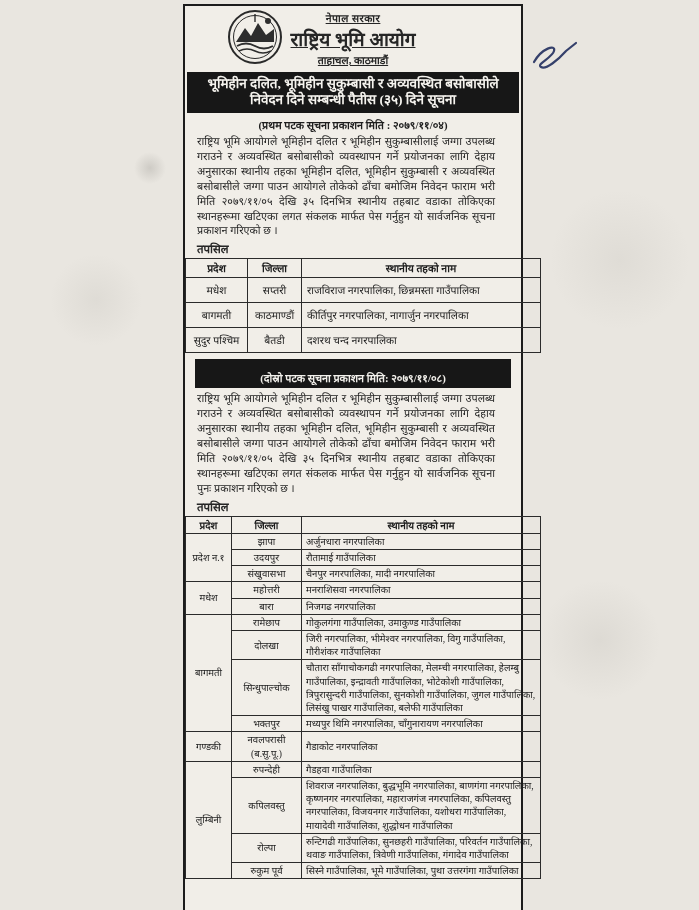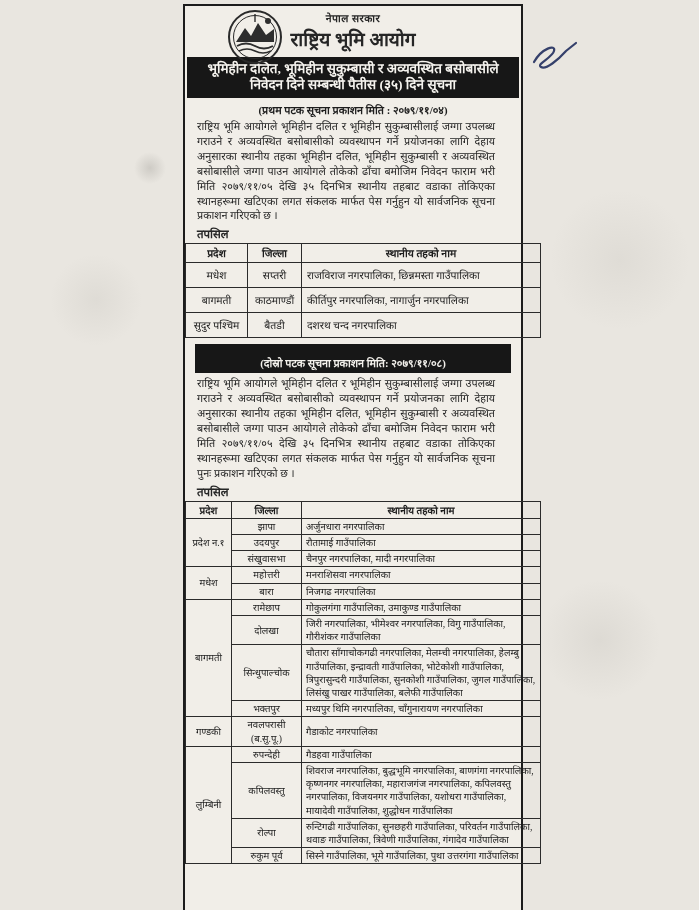--- a/index.html
+++ b/index.html
@@ -17,21 +17,21 @@
       radial-gradient(circle at 600px 640px, rgba(135,132,124,.12) 0, rgba(135,132,124,0) 60px),
       radial-gradient(circle at 360px 880px, rgba(120,118,112,.08) 0, rgba(120,118,112,0) 80px),
       #e9e6e0;
   }
   .doc{
     position:absolute;left:183px;top:4px;width:340px;height:920px;
     box-sizing:border-box;border:2.5px solid #1c1c1c;border-bottom:none;
     background:#f1eee8;color:#262626;
   }
   
-  .doc-header{position:relative;text-align:center;padding:5px 0 2px;}
+  .doc-header{position:relative;text-align:center;padding:5px 0 2px;text-decoration:underline;}
   .emblem{position:absolute;left:38px;top:2px;width:64px;height:58px;}
   .govt-line{font-size:10.5px;font-weight:bold;letter-spacing:.5px;}
   .org-line{font-size:19px;font-weight:bold;margin-top:1px;}
   .addr-line{font-size:10.5px;font-weight:bold;margin-top:1px;}
   
   .title-banner{
     margin:3px 2px 0;background:#171717;color:#f5f3ee;text-align:center;
     font-weight:bold;font-size:13.5px;line-height:16px;padding:4px 6px 5px;
   }
   .pub-line{
@@ -79,20 +79,21 @@
         <circle cx="32" cy="29" r="26" fill="none" stroke="#2a2a2a" stroke-width="2"></circle>
         <circle cx="32" cy="29" r="21.5" fill="none" stroke="#2a2a2a" stroke-width="1"></circle>
         <path d="M13 34 L22 20 L28 28 L35 15 L43 27 L51 21 L51 34 Z" fill="#2d2d2d"></path>
         <path d="M14 38 q9 -5 18 0 q9 5 18 0" fill="none" stroke="#2d2d2d" stroke-width="2"></path>
         <path d="M16 43 q8 -4 16 0 q8 4 16 0" fill="none" stroke="#2d2d2d" stroke-width="1.6"></path>
         <circle cx="45" cy="13" r="3" fill="#2d2d2d"></circle>
         <path d="M32 6 l0 8" stroke="#2d2d2d" stroke-width="1.4"></path>
       </svg>
       <div class="govt-line">नेपाल सरकार</div>
       <div class="org-line">राष्ट्रिय भूमि आयोग</div>
+      <div class="addr-line">ताहाचल, काठमाडौं</div>
     </div>
 
     <div class="title-banner">
       <div>भूमिहीन दलित, भूमिहीन सुकुम्बासी र अव्यवस्थित बसोबासीले</div>
       <div>निवेदन दिने सम्बन्धी पैतीस (३५) दिने सूचना</div>
     </div>
 
     <div class="pub-line">(प्रथम पटक सूचना प्रकाशन मिति : २०७९/११/०४)</div>
     <p class="body-par">राष्ट्रिय भूमि आयोगले भूमिहीन दलित र भूमिहीन सुकुम्बासीलाई जग्गा उपलब्ध गराउने र अव्यवस्थित बसोबासीको व्यवस्थापन गर्ने प्रयोजनका लागि देहाय अनुसारका स्थानीय तहका भूमिहीन दलित, भूमिहीन सुकुम्बासी र अव्यवस्थित बसोबासीले जग्गा पाउन आयोगले तोकेको ढाँचा बमोजिम निवेदन फाराम भरी मिति २०७९/११/०५ देखि ३५ दिनभित्र स्थानीय तहबाट वडाका तोकिएका स्थानहरूमा खटिएका लगत संकलक मार्फत पेस गर्नुहुन यो सार्वजनिक सूचना प्रकाशन गरिएको छ ।</p>
     <div class="tapasil">तपसिल</div>

